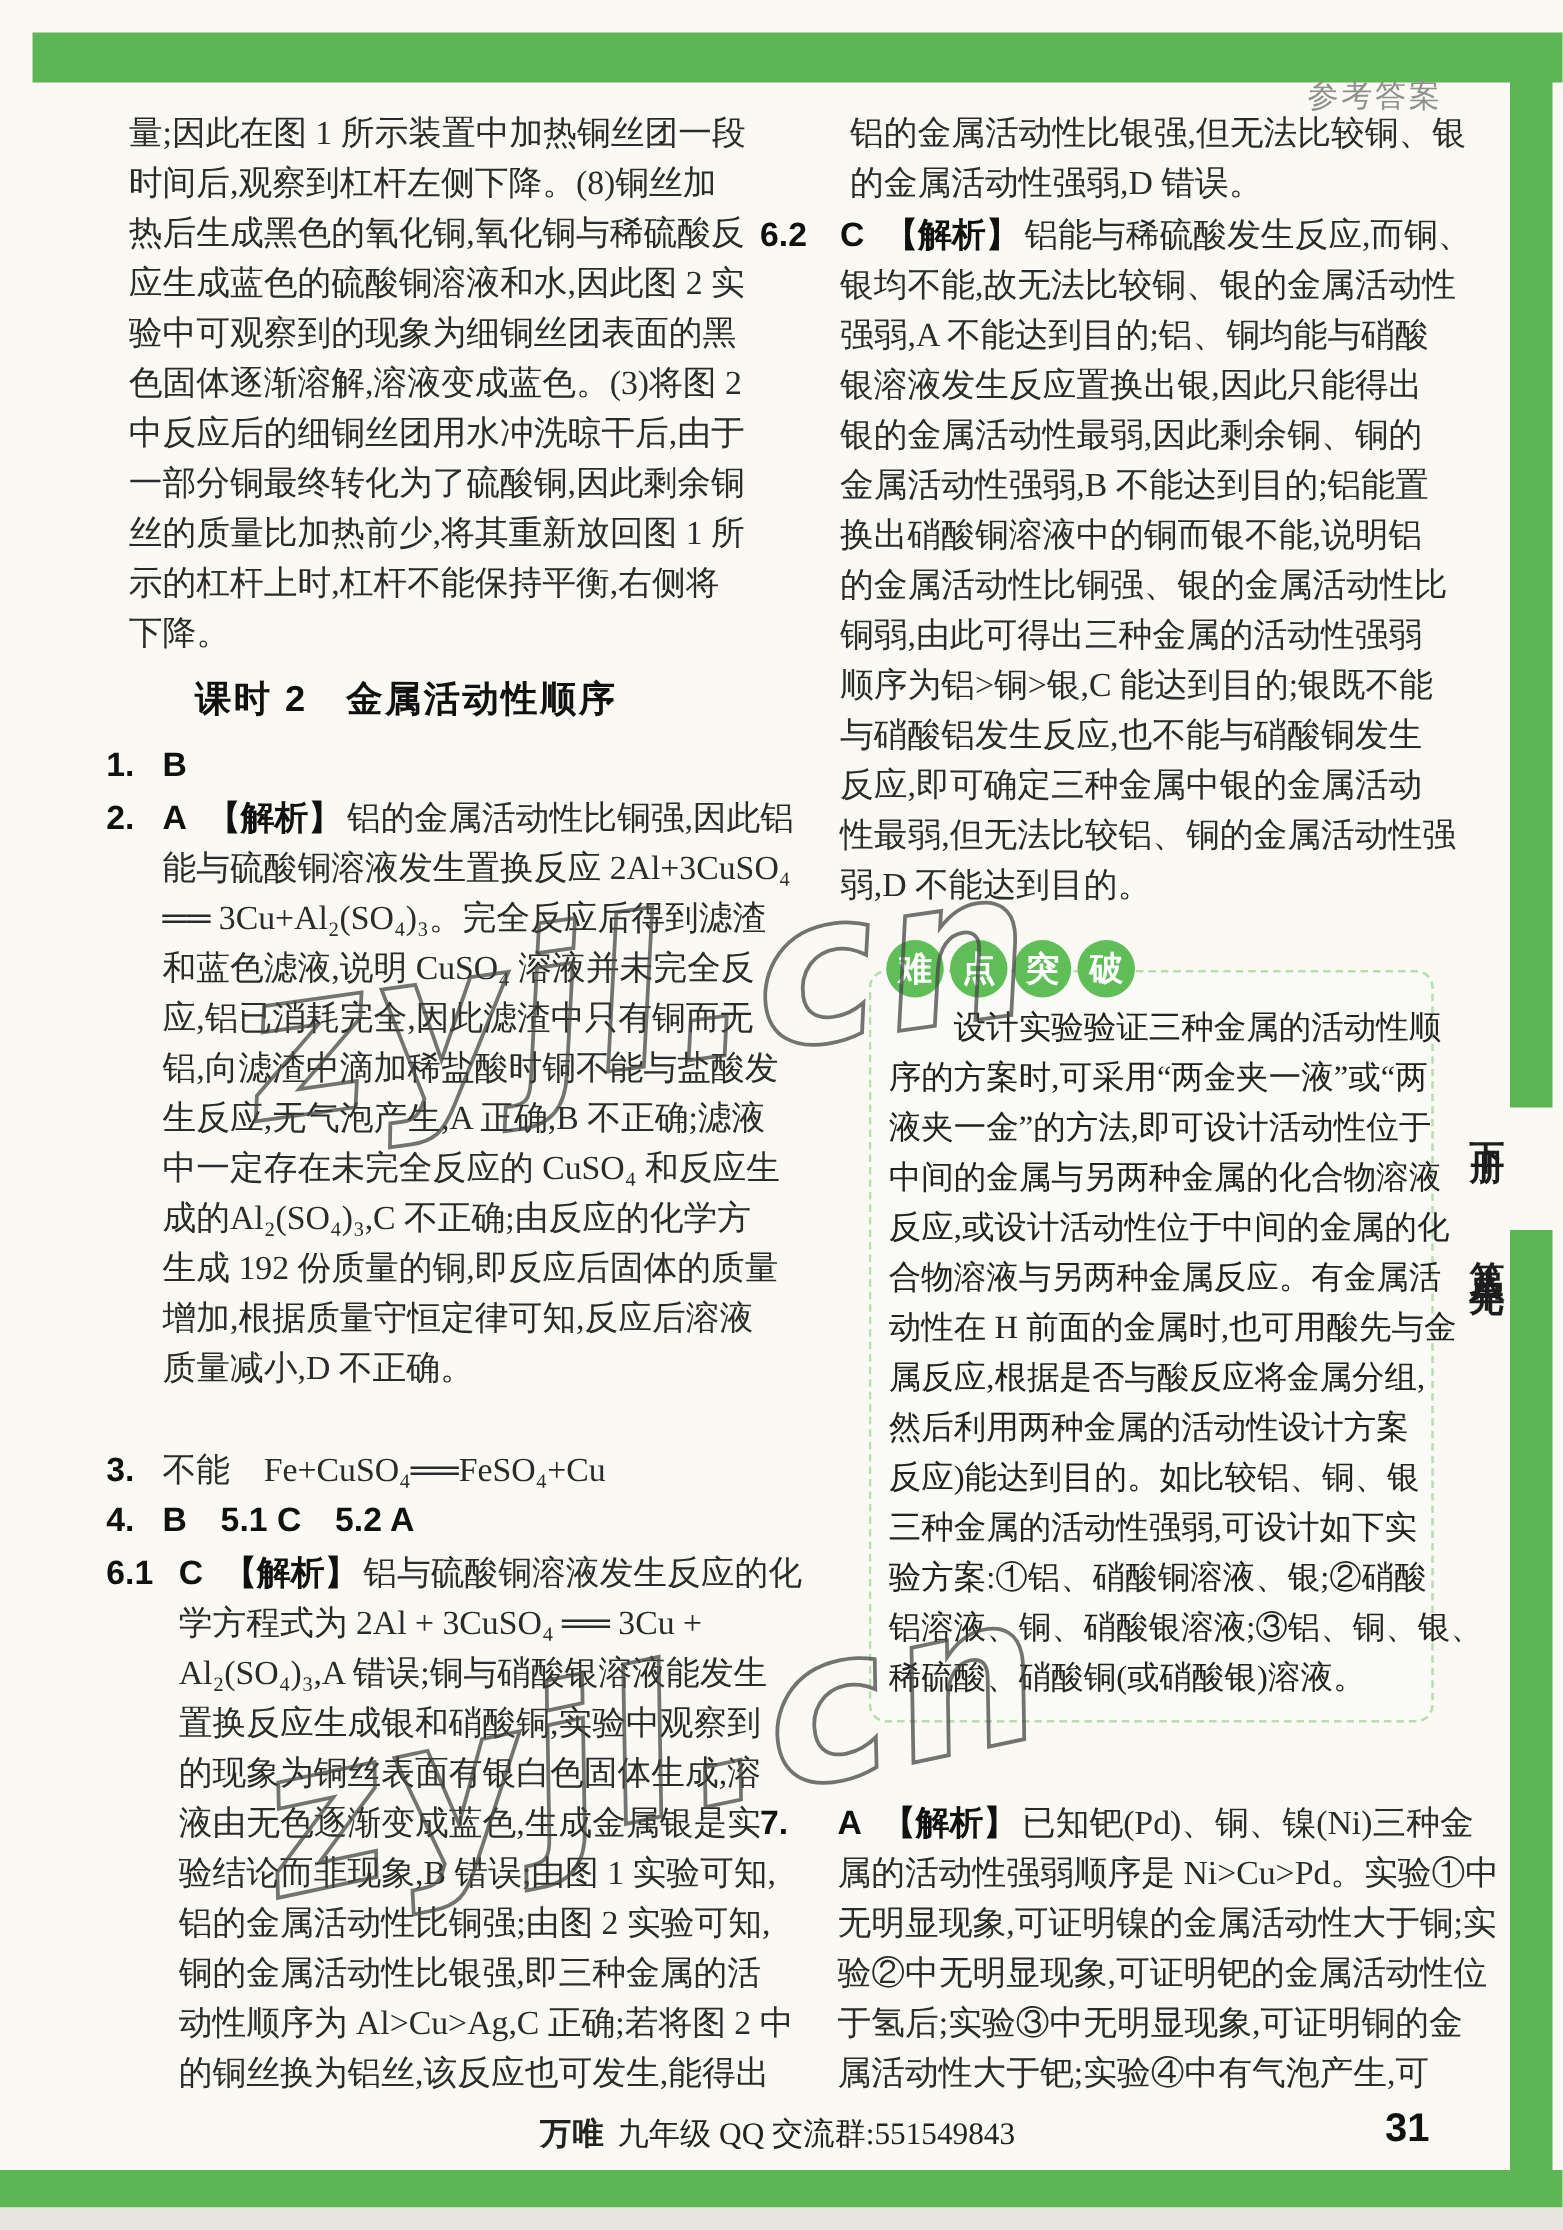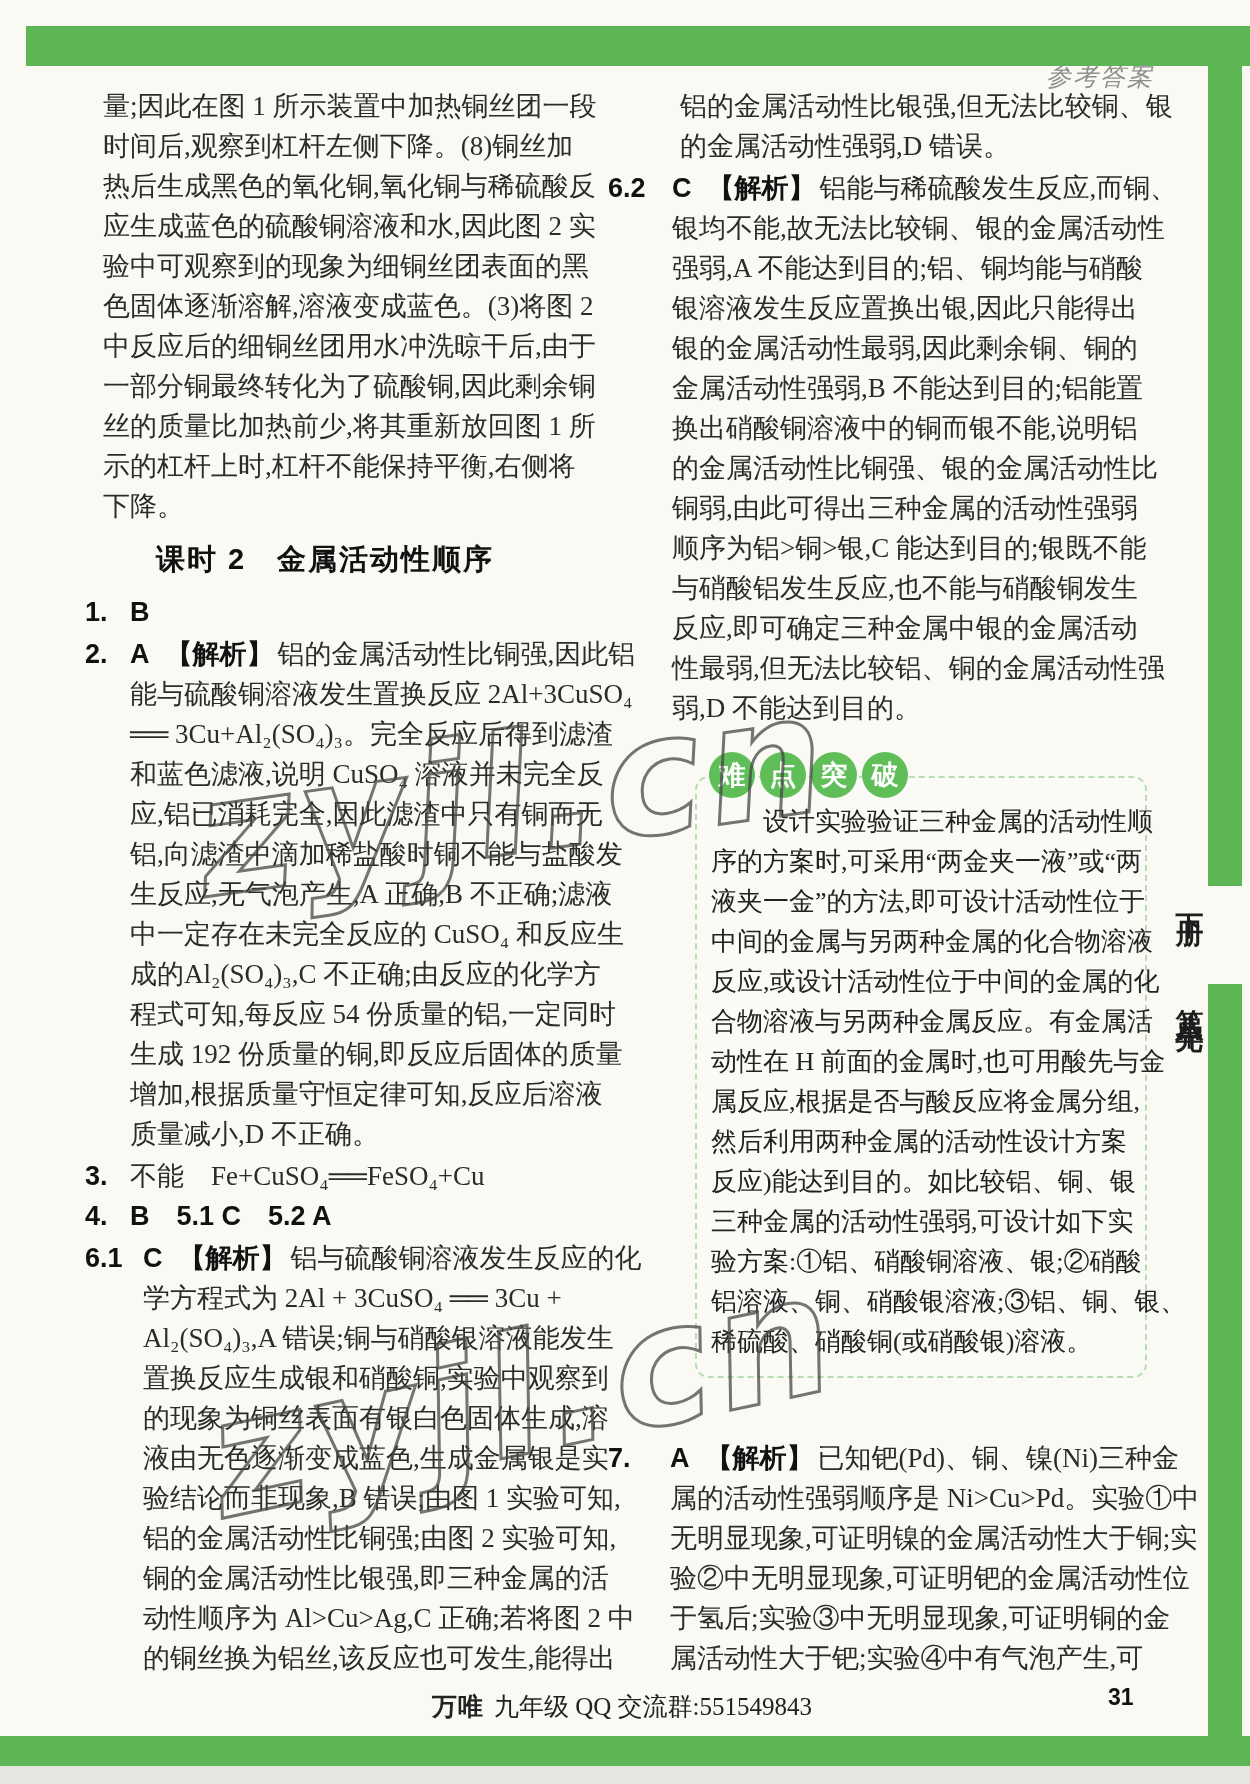--- a/index.html
+++ b/index.html
@@ -17,21 +17,21 @@
   
   .bar{position:absolute;background:#5cb654;}
   .bar-top{left:26px;top:26px;width:1224px;height:40px;}
   .bar-right-1{left:1208px;top:60px;width:34px;height:826px;}
   .bar-right-2{left:1208px;top:984px;width:34px;height:752px;}
   .bar-bottom{left:0px;top:1736px;width:1250px;height:30px;}
   .below-strip{position:absolute;left:0;top:1766px;width:1250px;height:18px;background:#e7e5df;}
 
   .hdr{
     position:absolute;left:1046px;top:60px;
-    font-size:25px;color:#8f8f8d;letter-spacing:2px;font-style:italic;
+    font-size:25px;color:#8f8f8d;letter-spacing:2px;
   }
 
   .vlabel{
     position:absolute;left:1168px;width:40px;
     writing-mode:vertical-rl;text-orientation:upright;
     font-family:"Liberation Sans","DejaVu Sans",sans-serif;
     font-weight:bold;font-size:28px;color:#1d1d1d;letter-spacing:6px;
   }
   .vlabel.volume{top:892px;}
   .vlabel.unit{top:986px;}
@@ -81,21 +81,21 @@
   .footer-left{
     position:absolute;left:432px;top:1690px;font-size:25px;color:#222;
   }
   .footer-left .brand{
     font-family:"Liberation Sans","DejaVu Sans",sans-serif;
     font-weight:900;margin-right:10px;letter-spacing:1px;
   }
   .pagenum{
     position:absolute;left:1108px;top:1684px;
     font-family:"Liberation Sans","DejaVu Sans",sans-serif;
-    font-weight:bold;font-size:23px;color:#111;
+    font-weight:bold;font-size:32px;color:#111;
   }
 
   
   .wm{
     position:absolute;
     font-family:"DejaVu Sans","Liberation Sans",sans-serif;
     font-style:italic;font-weight:bold;font-size:165px;
     color:transparent;-webkit-text-stroke:3px rgba(70,70,70,0.75);
     letter-spacing:6px;pointer-events:none;z-index:9;
   }
@@ -146,21 +146,20 @@
       <div class="ln"><span class="lead">A</span><span class="tag">【解析】</span><span>铝的金属活动性比铜强,因此铝</span></div>
       <div>
           <div class="ln">能与硫酸铜溶液发生置换反应 2Al+3CuSO₄</div>
           <div class="ln">══ 3Cu+Al₂(SO₄)₃。完全反应后得到滤渣</div>
           <div class="ln">和蓝色滤液,说明 CuSO₄ 溶液并未完全反</div>
           <div class="ln">应,铝已消耗完全,因此滤渣中只有铜而无</div>
           <div class="ln">铝,向滤渣中滴加稀盐酸时铜不能与盐酸发</div>
           <div class="ln">生反应,无气泡产生,A 正确,B 不正确;滤液</div>
           <div class="ln">中一定存在未完全反应的 CuSO₄ 和反应生</div>
           <div class="ln">成的Al₂(SO₄)₃,C 不正确;由反应的化学方</div>
-          <div class="ln">程式可知,每反应 54 份质量的铝,一定同时</div>
           <div class="ln">生成 192 份质量的铜,即反应后固体的质量</div>
           <div class="ln">增加,根据质量守恒定律可知,反应后溶液</div>
           <div class="ln">质量减小,D 不正确。</div>
         </div>
     </div>
   </div>
 
   <div class="item" style="left:85px;top:1156px;width:480px;">
     <span class="num">3.</span>
     <div class="body">

